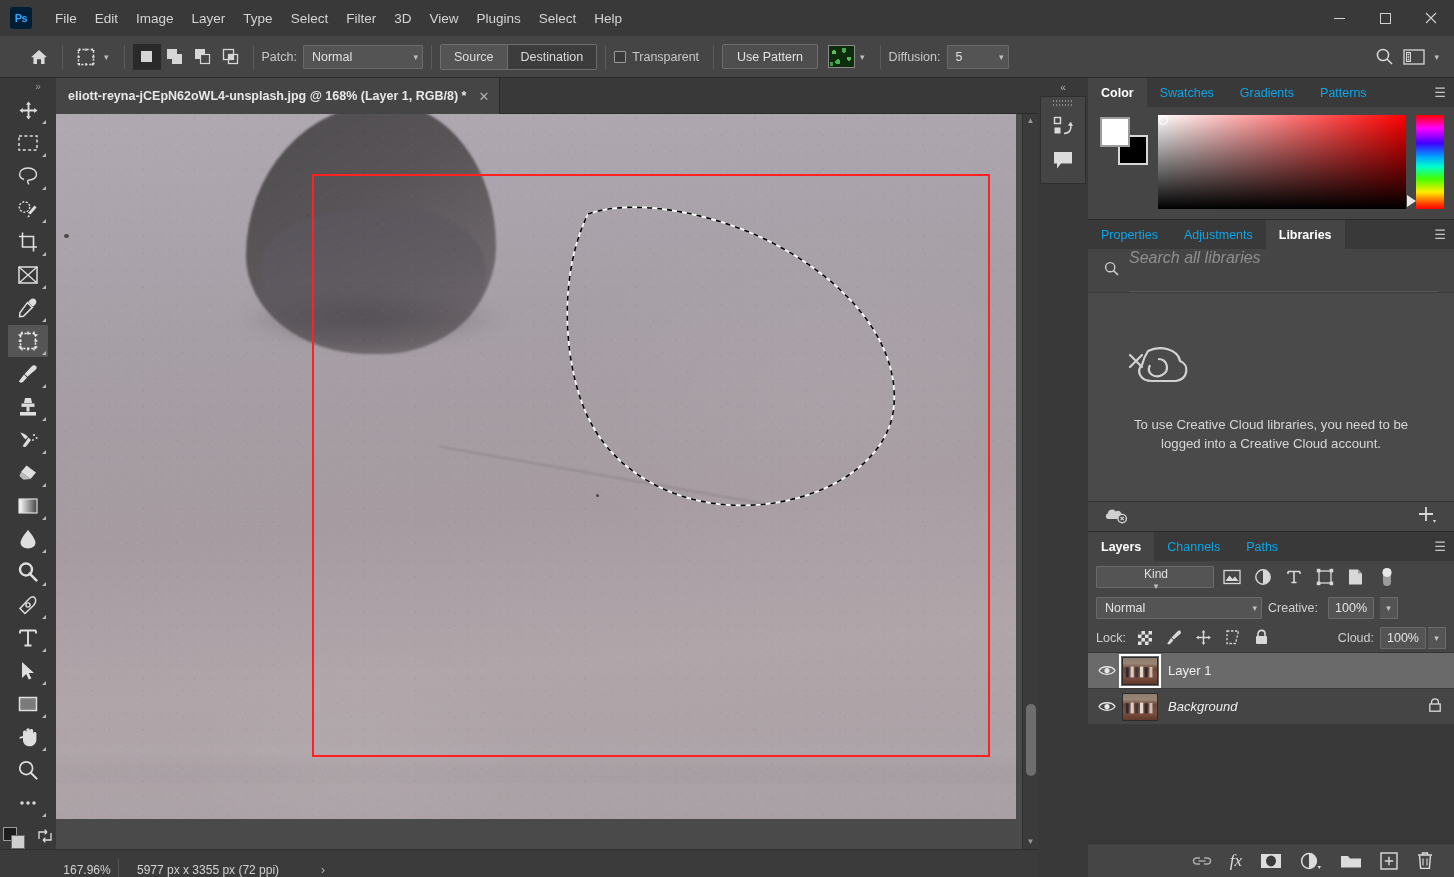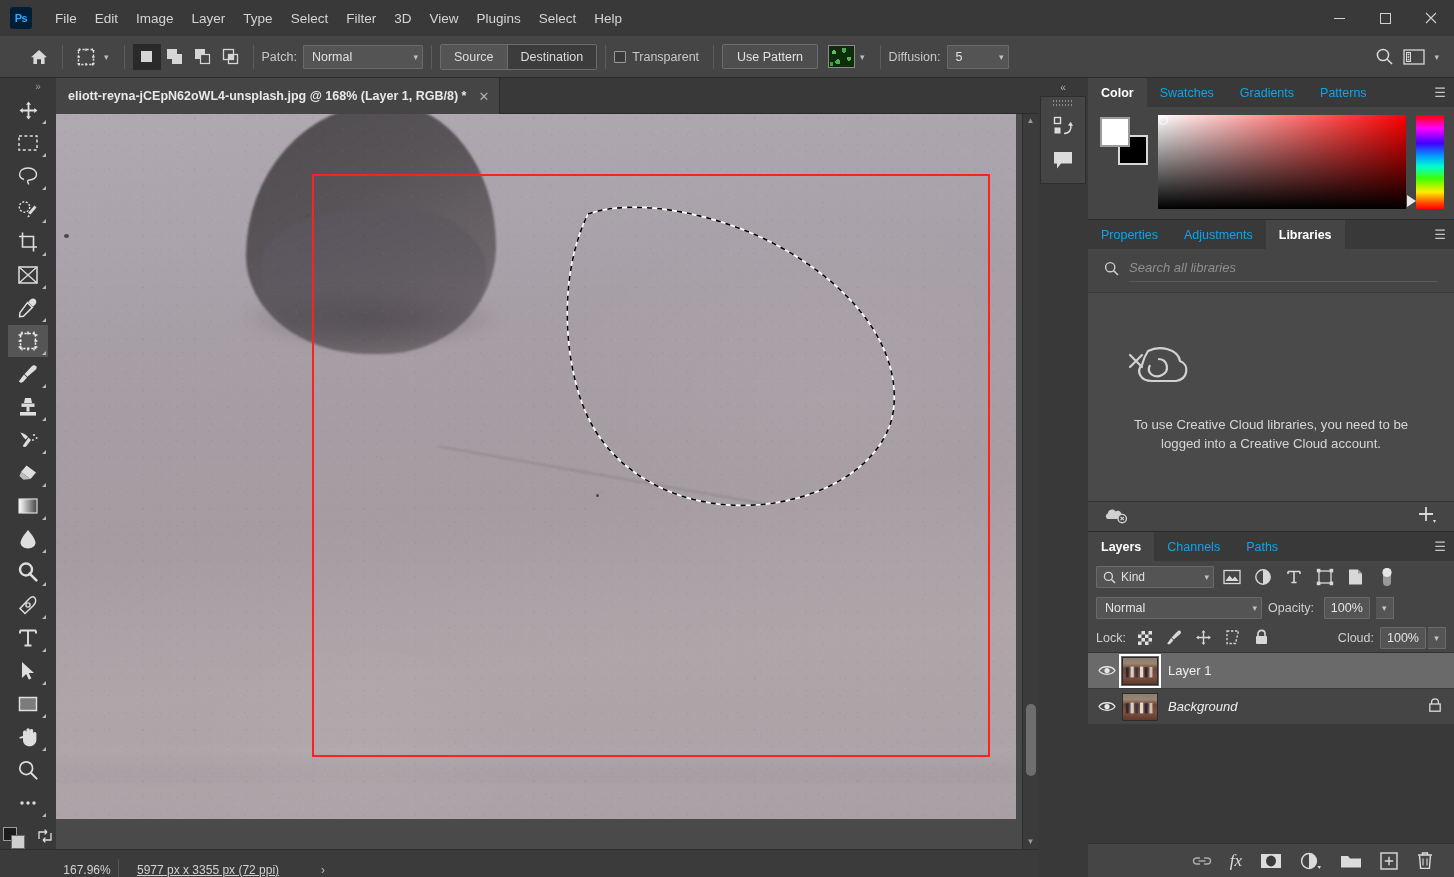--- a/index.html
+++ b/index.html
@@ -212,21 +212,21 @@
   }
   .hsb .arrow { position: absolute; top: 6px; color: #9b9b9b; font-size: 11px; }
 
   
   .statusbar {
     position: absolute; left: 0; bottom: 0; width: 1038px; height: 28px;
     background: #3b3b3b; display: flex; align-items: flex-end;
     color: #d2d2d2; font-size: 12px; border-top: 1px solid #2e2e2e;
   }
   .zoomval { width: 62px; text-align: center; }
-  .statusdoc { padding-left: 18px; text-decoration: underline; }
+  .statusdoc { padding-left: 18px; }
 
   
   .minidock {
     position: absolute; left: 1038px; top: 78px; width: 50px; height: 799px;
     background: #393939;
   }
   .collapse-btn {
     height: 18px; display: flex; align-items: center; justify-content: center;
     color: #b5b5b5; font-size: 10px;
   }
@@ -292,23 +292,23 @@
     border-top: 6px solid transparent; border-bottom: 6px solid transparent;
     border-left: 9px solid #e8e8e8;
   }
 
   
   .libsearch {
     height: 44px; background: #454545; display: flex; align-items: center;
     padding: 0 16px; border-bottom: 1px solid #3b3b3b;
   }
   .libsearch .line {
-    flex: 1; margin-left: 10px; padding-bottom: 6px;
+    flex: 1; margin-left: 10px; padding-bottom: 24px;
     border-bottom: 1px solid #5a5a5a;
-    color: #8f8f8f; font-size: 13px; font-style: italic;
+    color: #8f8f8f; font-size: 16px; font-style: italic;
   }
   .libbody {
     height: 208px; background: #4a4a4a; display: flex; flex-direction: column;
     align-items: flex-start; justify-content: center; padding: 0 34px;
   }
   .libmsg {
     color: #d6d6d6; font-size: 13.2px; text-align: center; line-height: 19px;
     margin-top: 16px;
   }
   .libfoot {
@@ -317,21 +317,21 @@
   }
 
   
   .filterrow {
     height: 32px; background: #454545; display: flex; align-items: center;
     padding: 0 8px; gap: 4px;
   }
   .kindsel {
     width: 118px; height: 22px; background: #545454; border: 1px solid #6a6a6a;
     display: flex; align-items: center; padding: 0 4px 0 6px;
-    color: #e0e0e0; font-size: 12px; border-radius: 1px;
+    color: #e0e0e0; font-size: 12px; border-radius: 1px; flex-direction: column;
   }
   .fbtn {
     width: 27px; height: 24px; display: flex; align-items: center; justify-content: center;
     color: #d8d8d8;
   }
   .blendrow {
     height: 30px; background: #454545; display: flex; align-items: center;
     padding: 0 8px; gap: 6px;
   }
   .blendsel {
@@ -898,21 +898,21 @@
               <circle cx="7" cy="6.5" r="4.6" fill="#e6e6e6"></circle>
             </svg>
         </div>
       </div>
 
       <div class="blendrow">
         <div class="blendsel">
           <span style="flex:1">Normal</span>
           <span style="font-size:9px;color:#c0c0c0;">▾</span>
         </div>
-        <span class="lbl-sm">Opacity:</span>
+        <span class="lbl-sm">Creative:</span>
         <span class="numfield" style="width:46px;">100%</span>
         <span class="spin">▾</span>
       </div>
 
       <div class="lockrow">
         <span class="lbl-sm">Lock:</span>
         <div class="fbtn">
           <svg width="16" height="16" viewBox="0 0 16 16">
               <rect x="1" y="1" width="14" height="14" fill="#e0e0e0"></rect>
               <rect x="1" y="1" width="3.5" height="3.5" fill="#4a4a4a"></rect>

